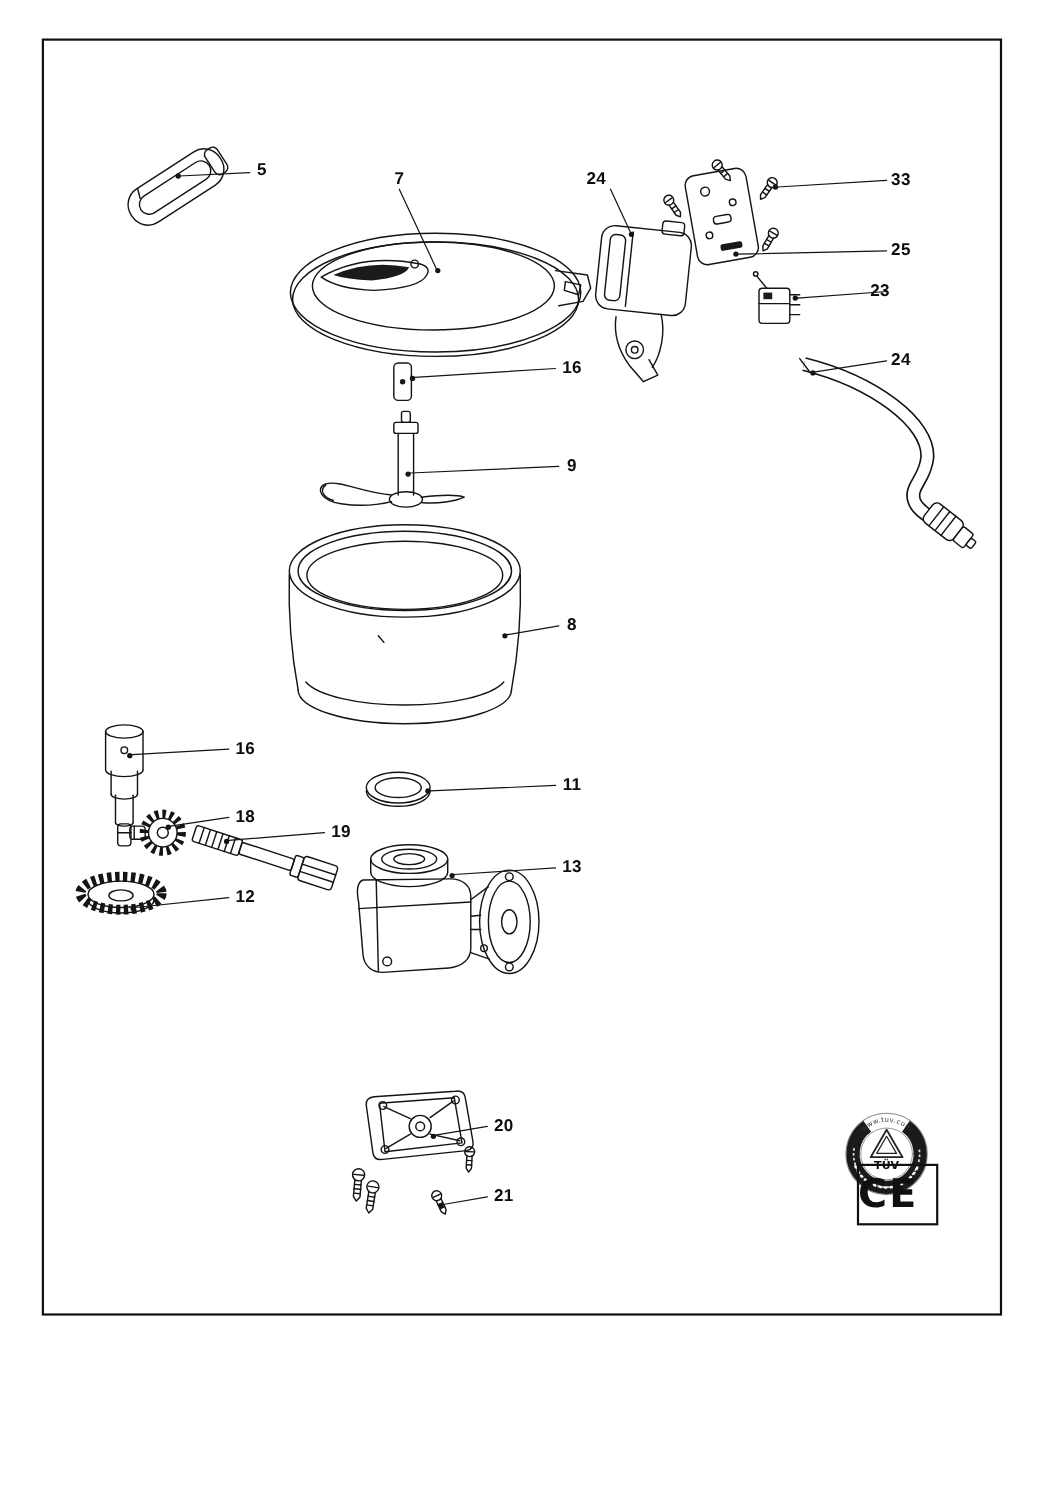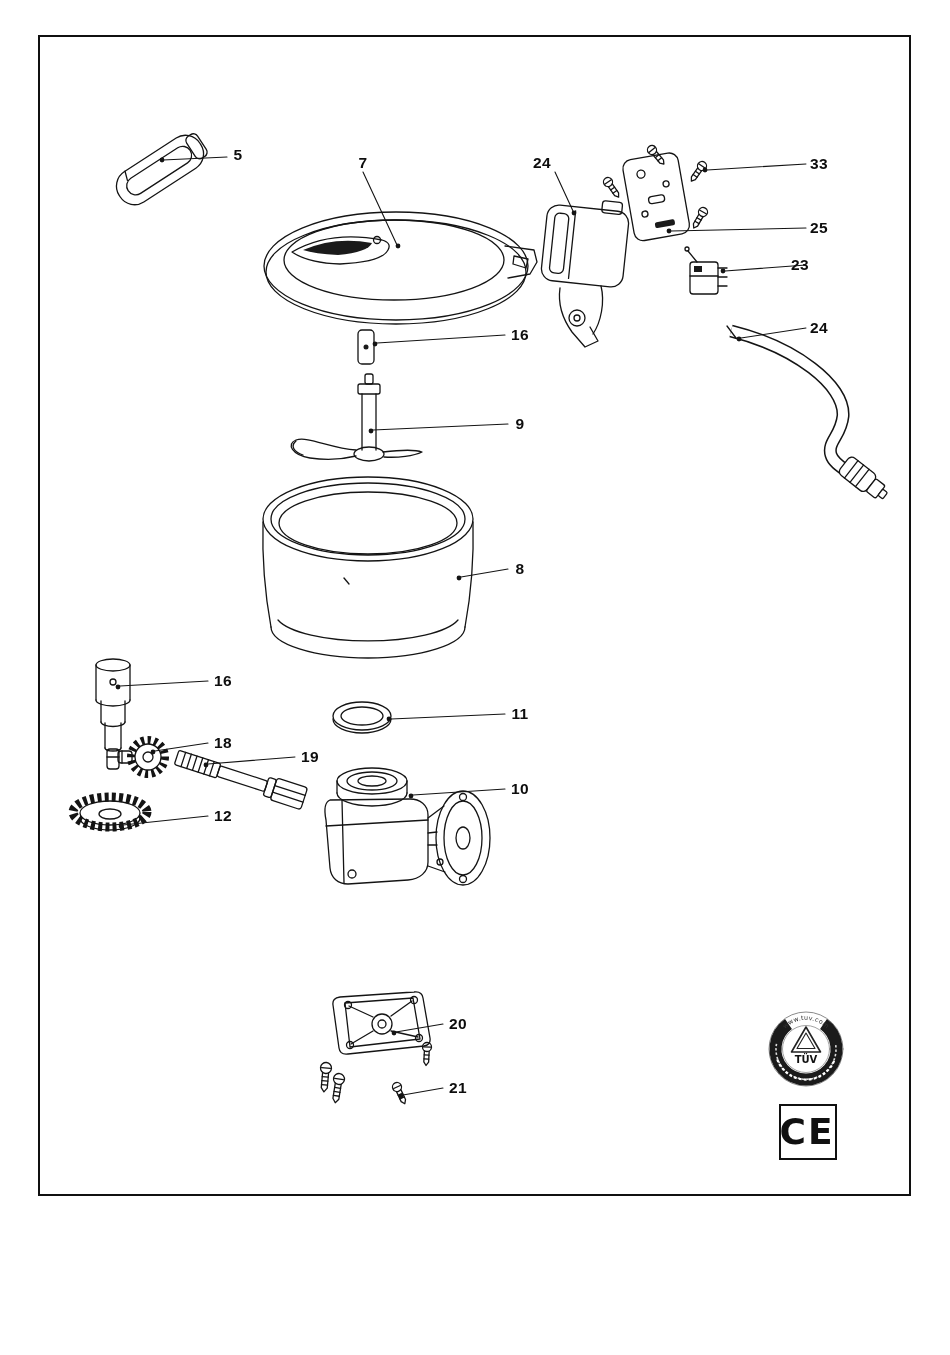--- a/index.html
+++ b/index.html
@@ -12,22 +12,22 @@
     position: absolute; left: 38px; top: 35px; width: 873px; height: 1161px;
     border: 2px solid #101010;
   }
   .art { position: absolute; left: 0; top: 0; width: 950px; height: 1355px; }
   .part-label {
     position: absolute; transform: translate(-50%, -50%);
     font-weight: bold; font-size: 15.5px; color: #0d0d0d; letter-spacing: 0.3px;
     white-space: nowrap;
   }
   .ce-box {
-    position: absolute; left: 779px; top: 1104px; width: 58px; height: 56px;
-    border: 2.5px solid #101010; display: flex; align-items: center; justify-content: center;
+    position: absolute; left: 779px; top: 1058px; width: 74px; height: 56px;
+    border: 2.5px solid #101010; display: flex; align-items: center; justify-content: flex-start;
   }
   .ce-box span {
     font-family: "DejaVu Sans", sans-serif; font-weight: bold; font-size: 36px;
     line-height: 1; letter-spacing: 2px; color: #101010; transform: translateX(-1px);
   }
 </style>
 </head>
 <body>
 
 <div class="page">
@@ -363,21 +363,21 @@
   <div class="part-label" style="left:800px; top:265px">23</div>
   <div class="part-label" style="left:819px; top:328px">24</div>
   <div class="part-label" style="left:520px; top:335px">16</div>
   <div class="part-label" style="left:520px; top:424px">9</div>
   <div class="part-label" style="left:520px; top:569px">8</div>
   <div class="part-label" style="left:223px; top:681px">16</div>
   <div class="part-label" style="left:520px; top:714px">11</div>
   <div class="part-label" style="left:223px; top:743px">18</div>
   <div class="part-label" style="left:310px; top:757px">19</div>
   <div class="part-label" style="left:223px; top:816px">12</div>
-  <div class="part-label" style="left:520px; top:789px">10</div>
+  <div class="part-label" style="left:520px; top:789px">13</div>
   <div class="part-label" style="left:458px; top:1024px">20</div>
   <div class="part-label" style="left:458px; top:1088px">21</div>
 
   <div class="ce-box">
     <span>CE</span>
   </div>
 
 </div>
 
 </body></html>

